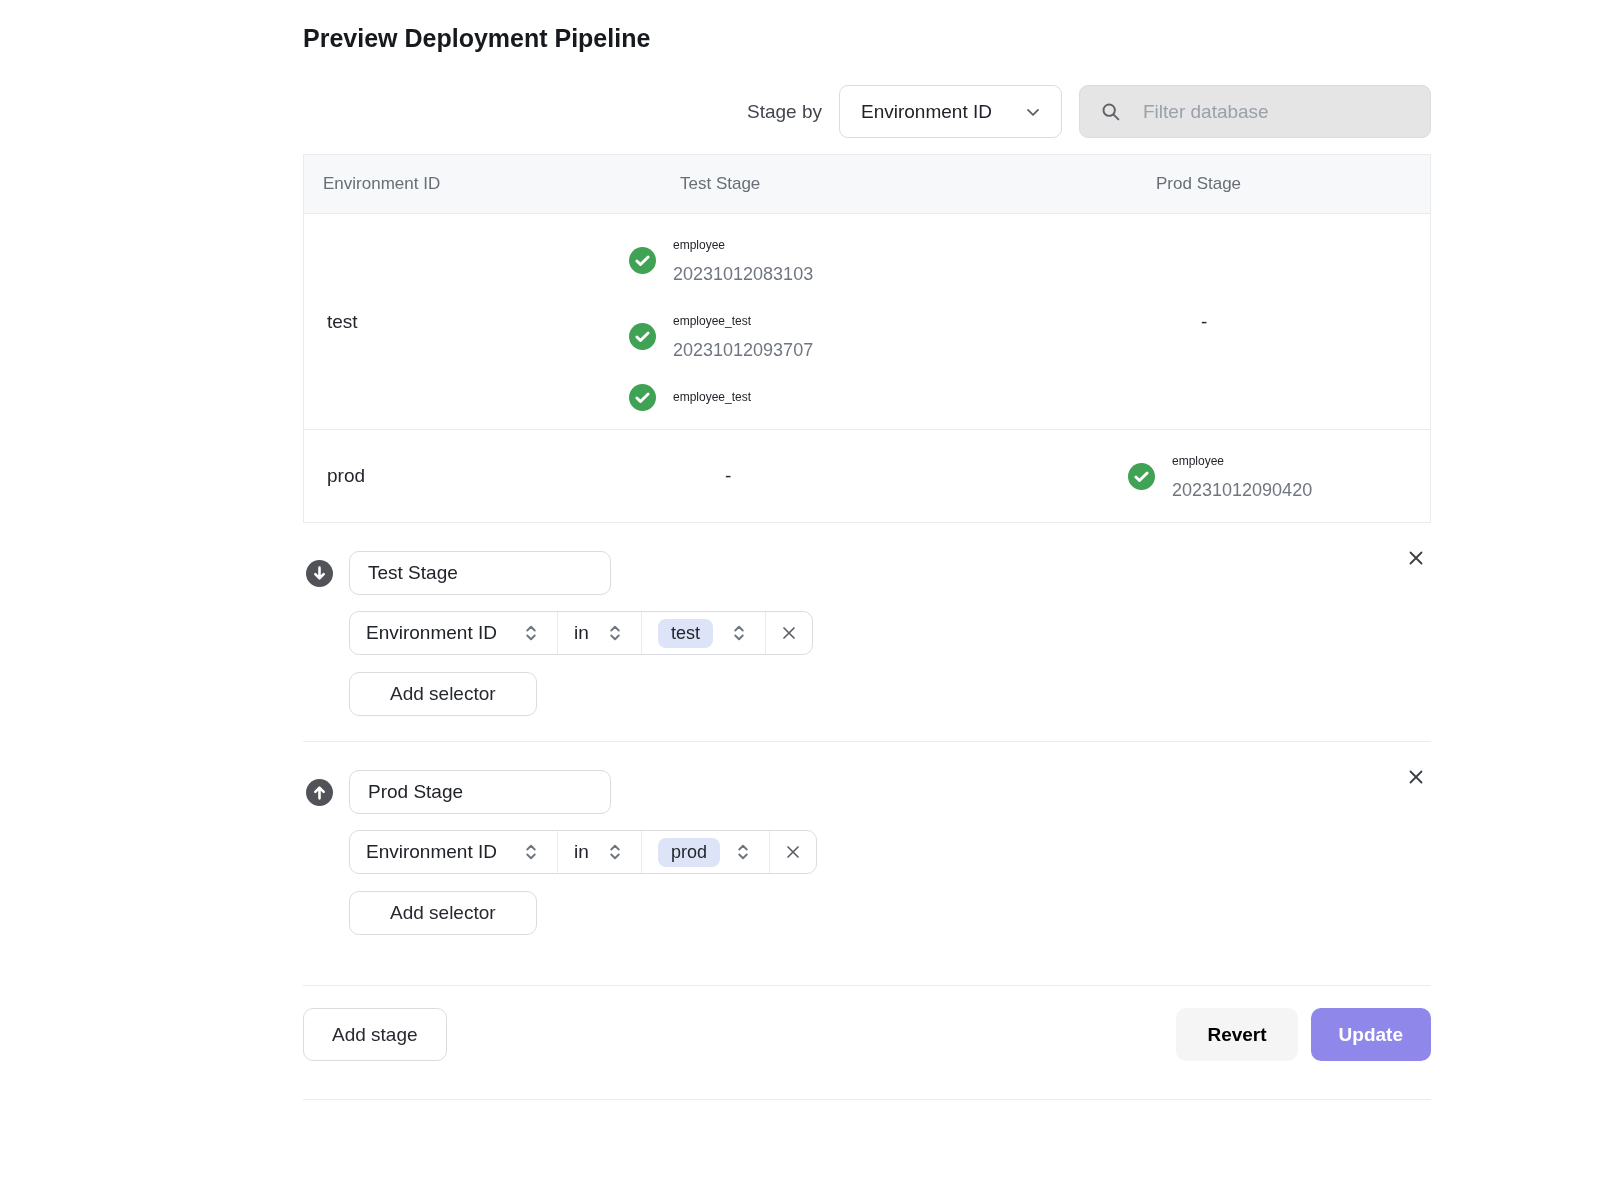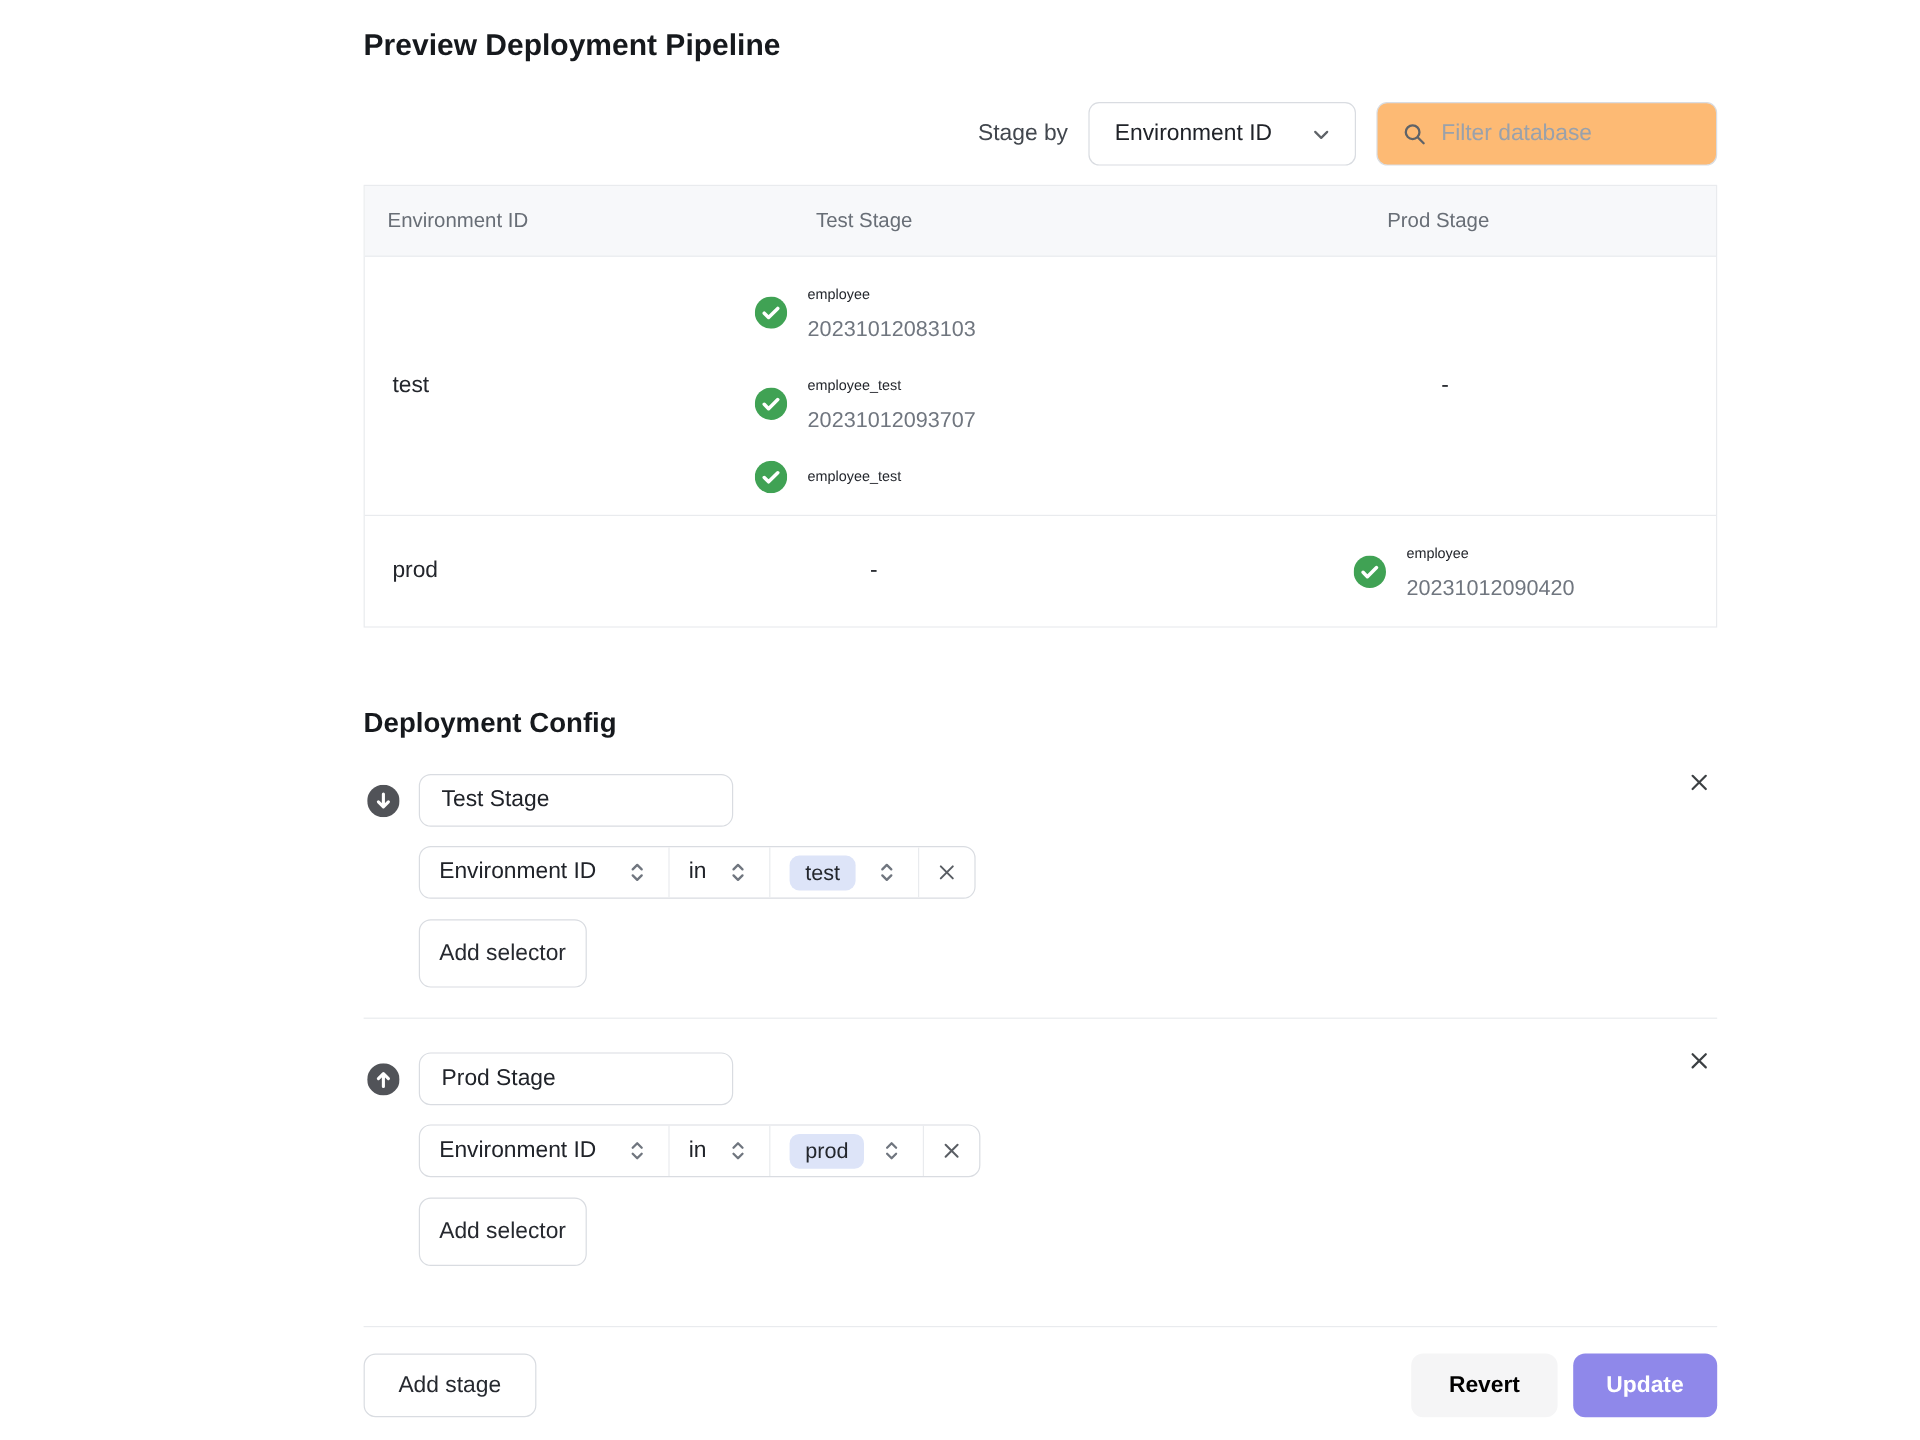--- a/index.html
+++ b/index.html
@@ -20,22 +20,22 @@
   
   .page-title{margin-top:22px;font-size:25px;line-height:33px;font-weight:700;color:#16191d;}
   .config-title{margin-top:64px;font-size:23px;line-height:30px;font-weight:700;color:#16191d;}
 
   
   .toolbar{margin-top:30px;display:flex;justify-content:flex-end;align-items:center;gap:17px;}
   .group-by-label{font-size:19px;color:#42474e;}
   .select-control{width:223px;height:53px;border:1px solid var(--border);border-radius:9px;
     display:flex;align-items:center;justify-content:space-between;padding:0 18px 0 21px;cursor:pointer;background:#fff;}
   .select-control .sel-text{font-size:19px;color:#202329;}
-  .search-box{width:284px;height:53px;border:1px solid var(--border);border-radius:9px;
-    display:flex;align-items:center;padding:0 16px 0 20px;gap:12px;background:#fdba74;}
+  .search-box{width:352px;height:53px;border:1px solid var(--border);border-radius:9px;
+    display:flex;align-items:center;padding:0 16px 0 20px;gap:22px;background:#e5e5e5;}
   .search-box input{border:none;outline:none;flex:1;font-size:19px;font-family:inherit;color:#202329;background:transparent;}
   .search-box input::placeholder{color:#9aa1ab;}
 
   
   .table{margin-top:16px;border:1px solid var(--divider);}
   .t-head{display:grid;grid-template-columns:325px 462px 1fr;background:var(--header-bg);
     height:59px;align-items:center;border-bottom:1px solid var(--divider);}
   .t-h{font-size:17px;color:#686e76;}
   .t-h.c1{padding-left:19px;}
   .t-h.c2{padding-left:51px;}
@@ -66,21 +66,21 @@
     align-items:stretch;overflow:hidden;background:#fff;}
   .seg{display:flex;align-items:center;justify-content:space-between;gap:13px;padding:0 16px;cursor:pointer;}
   .seg + .seg{border-left:1px solid var(--divider);}
   .seg-field{min-width:207px;}
   .seg-op{min-width:84px;}
   .seg-value{min-width:124px;}
   .seg-close{padding:0 13px;color:#5a5e64;}
   .seg .seg-label{font-size:19px;color:#202329;}
   .pill{background:var(--value-pill-bg);border-radius:8px;padding:4px 13px;font-size:18px;color:#23262c;}
   .unfold{display:inline-flex;color:#70767f;}
-  .add-selector{margin-top:17px;height:57px;padding:0 16px;border:1px solid var(--border);border-radius:10px;
+  .add-selector{margin-top:17px;height:44px;padding:0 40px;border:1px solid var(--border);border-radius:10px;
     background:#fff;font-size:19px;font-family:inherit;color:#26292f;cursor:pointer;}
 
   .divider{border:none;border-top:1px solid var(--divider);}
   .div-stages{margin-top:25px;}
   .div-footer{margin-top:50px;}
   .div-bottom{margin-top:38px;}
 
   
   .footer{margin-top:22px;display:flex;align-items:center;}
   .btn{height:53px;border-radius:10px;font-size:19px;font-family:inherit;cursor:pointer;border:none;}
@@ -186,21 +186,20 @@
           </span>
           <div class="deploy-text">
             <div class="deploy-name">employee</div>
             <div class="deploy-version">20231012090420</div>
           </div>
         </div>
       </div>
     </div>
   </div>
 
-  <h2 class="config-title">Deployment Config</h2>
 
   <div class="stage-block">
     <div class="stage-head">
       <span class="dir-icon">
         <svg width="27" height="27" viewBox="0 0 24 24">
             <circle cx="12" cy="12" r="12" fill="#515358"></circle>
             <path d="M12 6.8v9.2M8.3 12.6l3.7 3.7 3.7-3.7" stroke="#fff" stroke-width="2.3" fill="none" stroke-linecap="round" stroke-linejoin="round"></path>
           </svg>
       </span>
       <input class="stage-input" value="Test Stage" style="">

